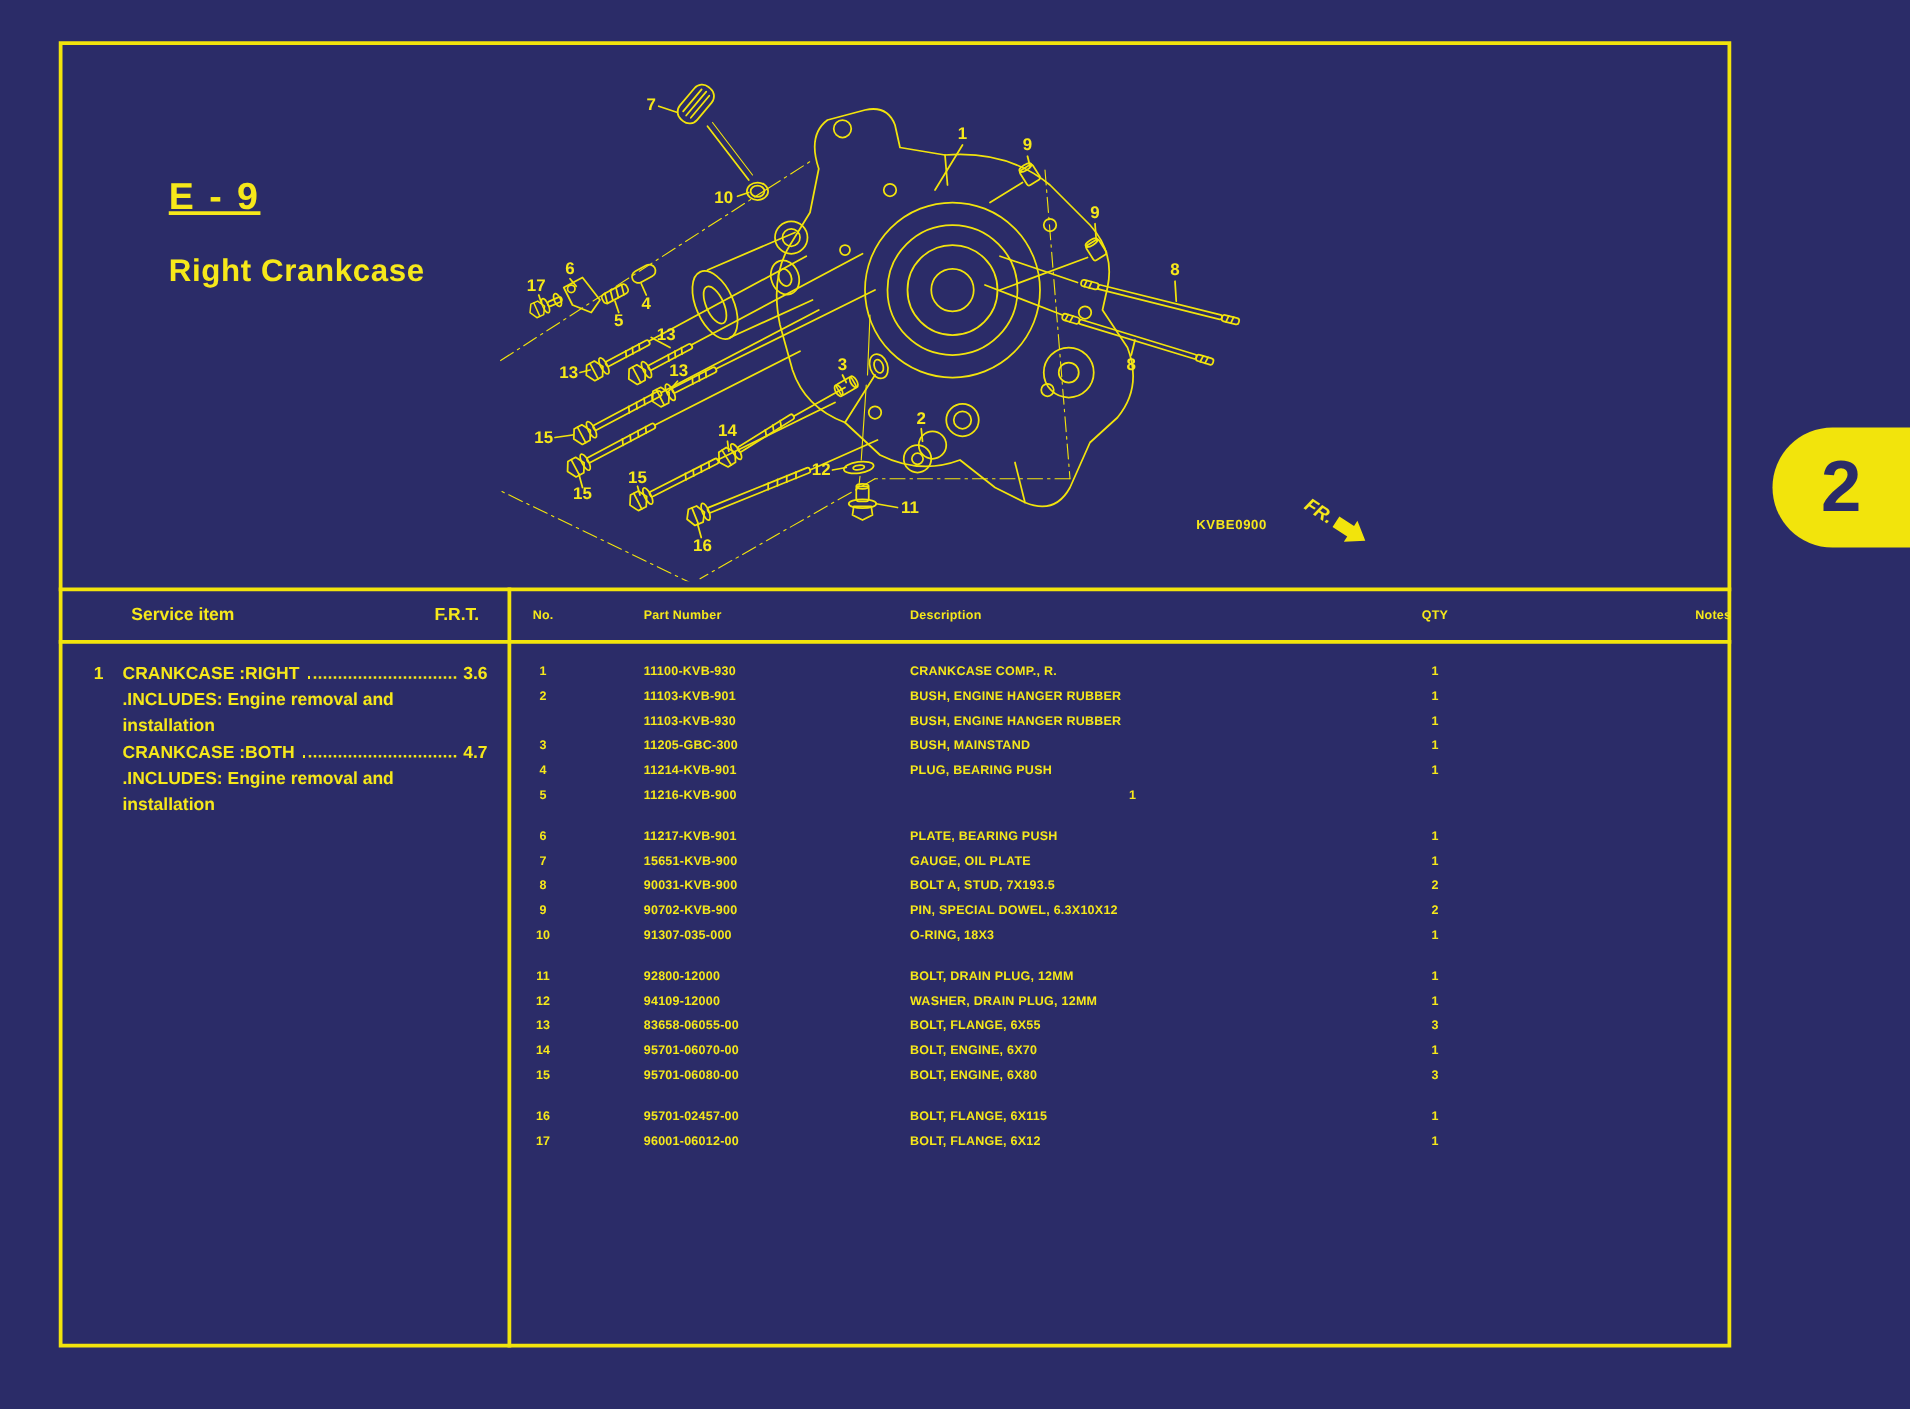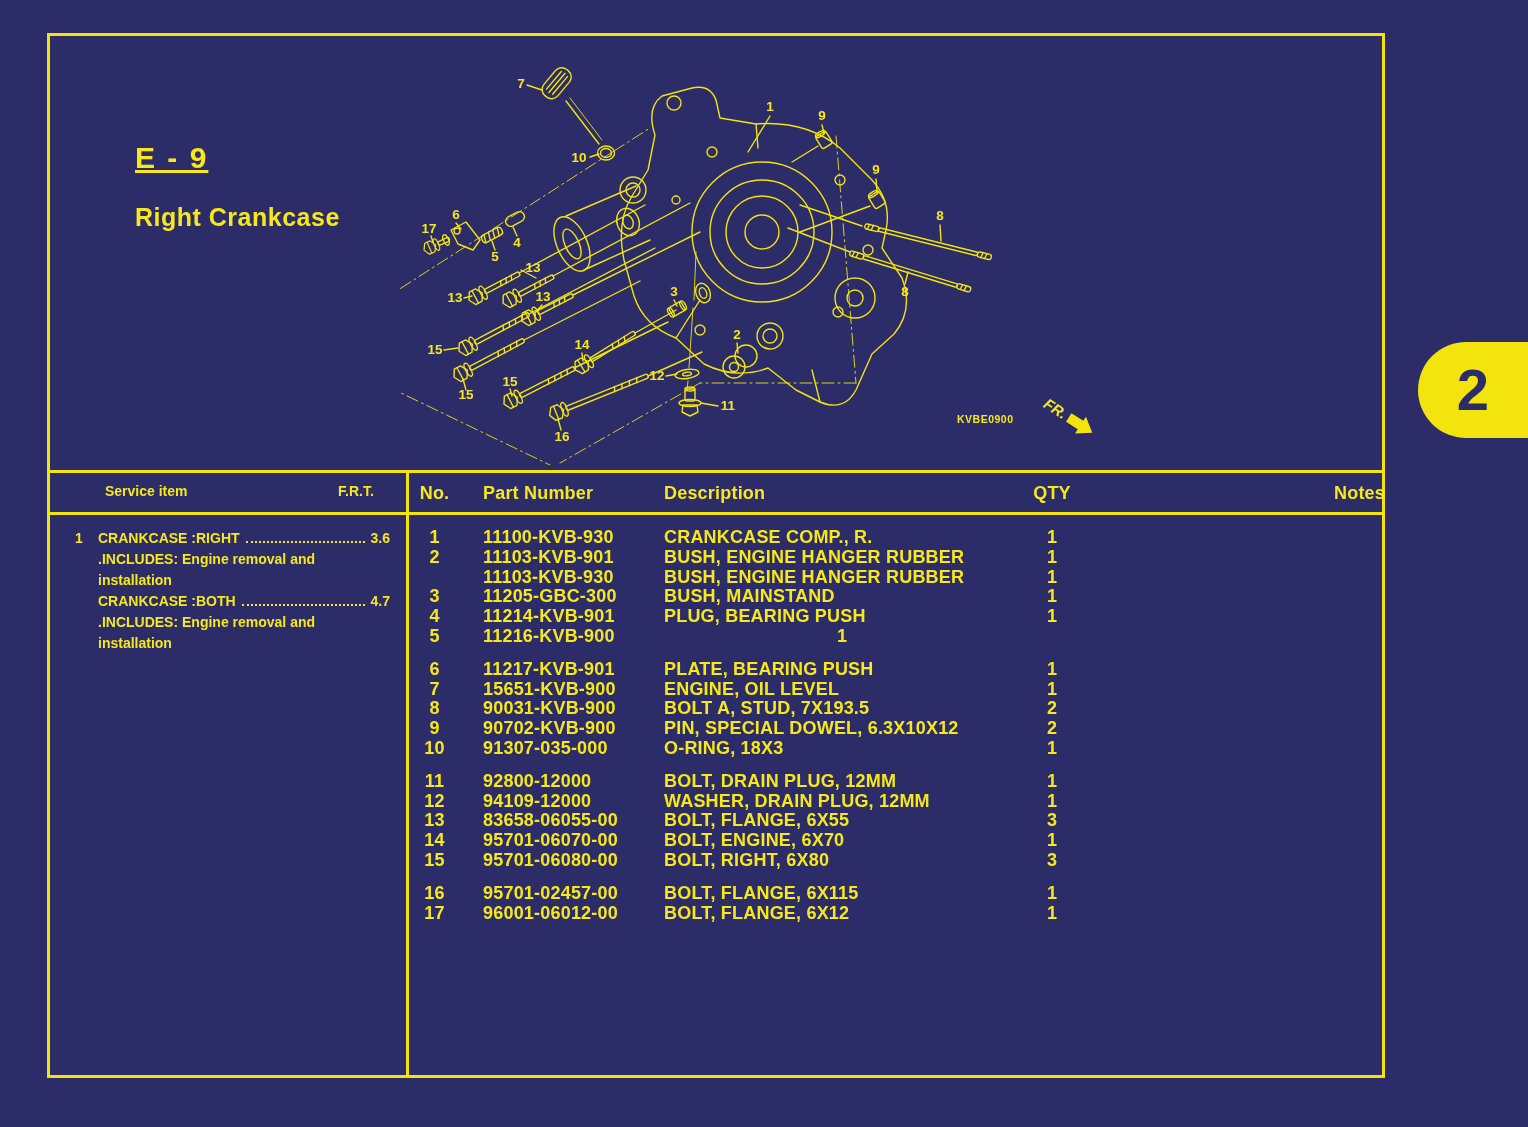--- a/index.html
+++ b/index.html
@@ -23,30 +23,30 @@
   .sec-code{left:135px;top:141px;font-size:30px;letter-spacing:2px;text-decoration:underline;}
   .sec-title{left:135px;top:203px;font-size:25px;letter-spacing:.5px;}
   
   .page-badge{
     left:1418px;top:342px;width:110px;height:96px;
     background:var(--yl);border-radius:48px 0 0 48px;
     color:var(--bg);font-size:58px;line-height:96px;text-align:center;
   }
   
   .svc-head-item{left:105px;top:483px;font-size:14px;}
-  .svc-head-frt{left:338px;top:483px;width:55px;text-align:left;font-size:14px;}
+  .svc-head-frt{left:338px;top:483px;width:55px;text-align:center;font-size:14px;}
   .svc-no{left:68px;top:528px;width:22px;text-align:center;font-size:14px;line-height:21px;}
   .svc-block{left:98px;top:528px;width:292px;font-size:14px;}
   .svc-line{display:flex;align-items:baseline;height:21px;line-height:21px;white-space:nowrap;}
   .svc-line .dots{flex:1;border-bottom:2px dotted var(--yl-text);margin:0 6px 5px 6px;min-width:20px;}
   .svc-line .frt{text-align:right;}
   
   .parts-head,.prow{
     display:grid;grid-template-columns:55px 200px 360px 60px 1fr;
-    font-size:18px;letter-spacing:.2px;white-space:nowrap;
+    font-size:10px;letter-spacing:.2px;white-space:nowrap;gap:32px;
   }
   .parts-head{left:407px;top:483px;width:978px;height:20px;line-height:20px;}
   .parts-body{left:407px;top:528px;width:978px;}
   .prow{height:19.8px;line-height:19.8px;}
   .prow.gap{margin-top:13px;}
   .c-no{text-align:center;}
   .c-pn{padding-left:21px;}
   .c-desc{padding-left:2px;}
   .c-qty{text-align:center;}
   .c-notes{text-align:right;}
@@ -155,21 +155,21 @@
   <div class="prow gap">
       <span class="c-no">6</span>
       <span class="c-pn">11217-KVB-901</span>
       <span class="c-desc">PLATE, BEARING PUSH</span>
       <span class="c-qty">1</span>
       <span class="c-notes"></span>
     </div>
   <div class="prow">
       <span class="c-no">7</span>
       <span class="c-pn">15651-KVB-900</span>
-      <span class="c-desc">ENGINE, OIL LEVEL</span>
+      <span class="c-desc">GAUGE, OIL PLATE</span>
       <span class="c-qty">1</span>
       <span class="c-notes"></span>
     </div>
   <div class="prow">
       <span class="c-no">8</span>
       <span class="c-pn">90031-KVB-900</span>
       <span class="c-desc">BOLT A, STUD, 7X193.5</span>
       <span class="c-qty">2</span>
       <span class="c-notes"></span>
     </div>
@@ -211,21 +211,21 @@
   <div class="prow">
       <span class="c-no">14</span>
       <span class="c-pn">95701-06070-00</span>
       <span class="c-desc">BOLT, ENGINE, 6X70</span>
       <span class="c-qty">1</span>
       <span class="c-notes"></span>
     </div>
   <div class="prow">
       <span class="c-no">15</span>
       <span class="c-pn">95701-06080-00</span>
-      <span class="c-desc">BOLT, RIGHT, 6X80</span>
+      <span class="c-desc">BOLT, ENGINE, 6X80</span>
       <span class="c-qty">3</span>
       <span class="c-notes"></span>
     </div>
   <div class="prow gap">
       <span class="c-no">16</span>
       <span class="c-pn">95701-02457-00</span>
       <span class="c-desc">BOLT, FLANGE, 6X115</span>
       <span class="c-qty">1</span>
       <span class="c-notes"></span>
     </div>

